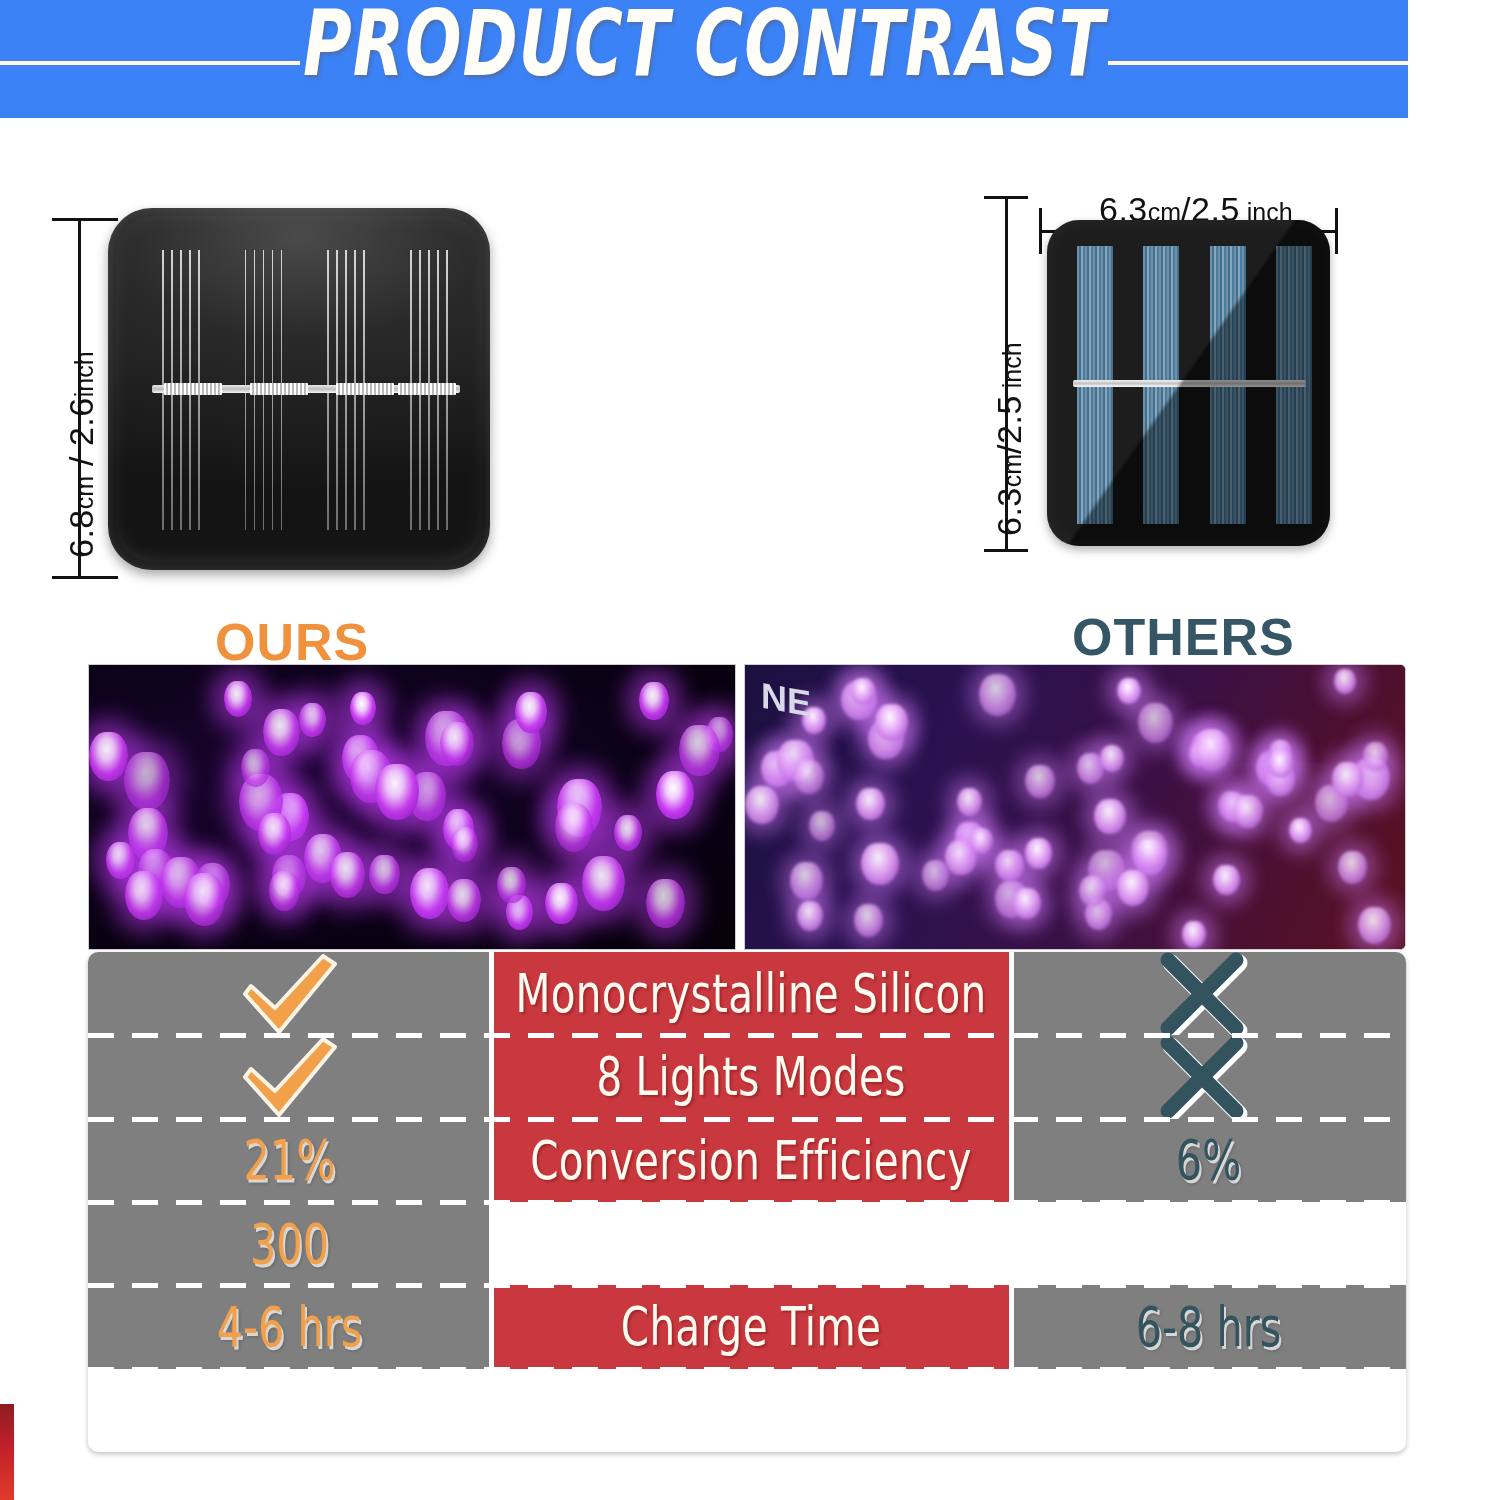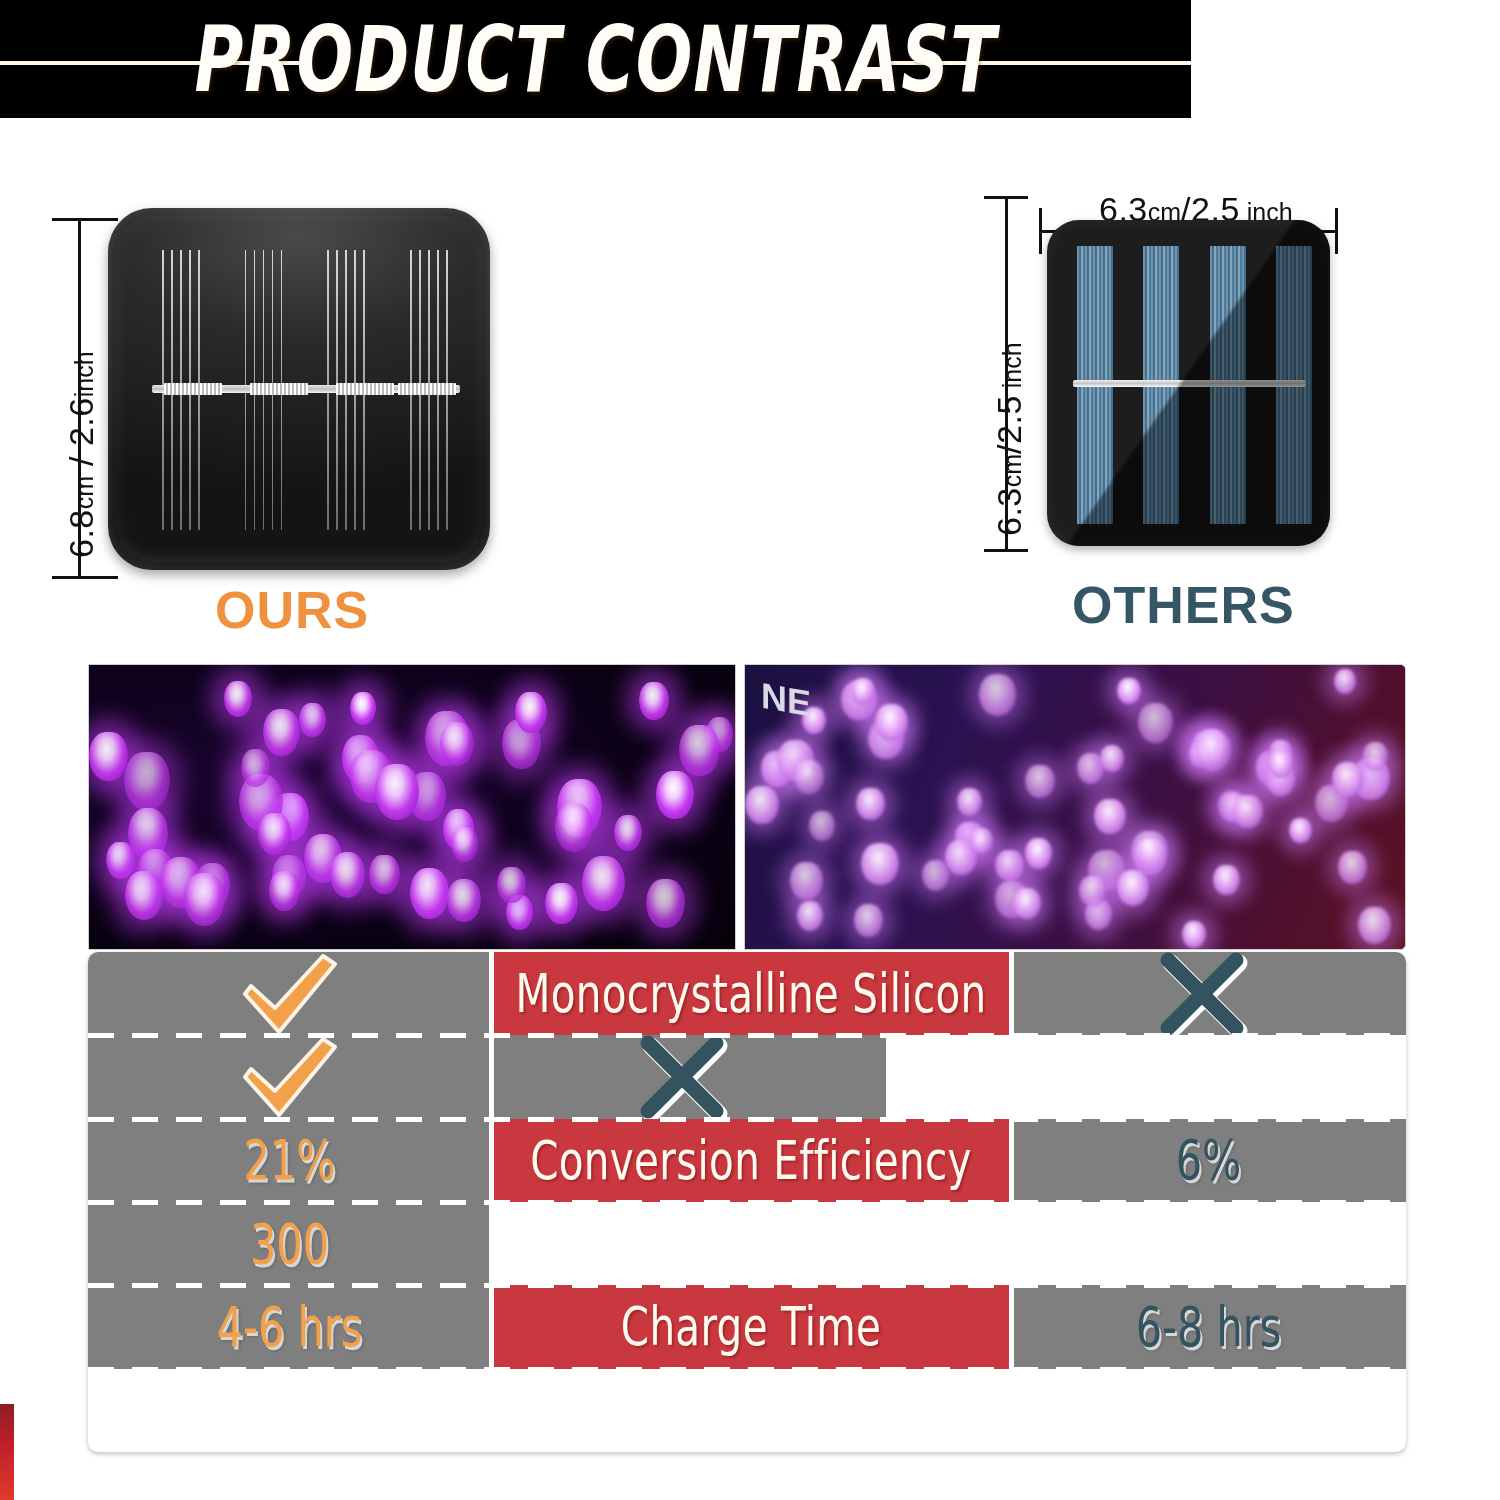--- a/index.html
+++ b/index.html
@@ -6,23 +6,23 @@
   html, body {
     width: 1500px; height: 1500px;
     background: #ffffff;
     font-family: "Liberation Sans", sans-serif;
     overflow: hidden;
   }
   #page { position: relative; width: 1500px; height: 1500px; background: #fff; }
 
   
   .header {
-    position: absolute; left: 0; top: 0; width: 1191px; height: 118px;
-    background: #000000;
-    display: flex; align-items: center; justify-content: center;
+    position: absolute; left: 0; top: 0; width: 1408px; height: 118px;
+    background: #3b82f6;
+    display: flex; align-items: flex-start; justify-content: center;
   }
   .header-line {
     position: absolute; top: 61px; height: 4px; background: #FFF6E3;
   }
   .header-line.left  { left: 0px;  width: 300px; }
   .header-line.right { right: 0px; width: 300px; }
   .header-title {
     position: relative; z-index: 3;
     font-family: "Liberation Sans Narrow","DejaVu Sans Condensed","Liberation Sans", sans-serif;
     font-weight: bold; font-style: italic;
@@ -99,20 +99,21 @@
     background: linear-gradient(to bottom,#f1f1f1,#c2c2c2,#fafafa); border-radius:2px;
   }
   .poly-shade {
     position:absolute; inset:0;
     background: linear-gradient(125deg, rgba(255,255,255,.04) 0 48%, rgba(0,0,0,.42) 49% 100%);
   }
 
   .brand-label {
     position: absolute; font-weight: bold; font-size: 52px; letter-spacing: 1px;
     font-family: "Liberation Sans", sans-serif;
+    margin-top: 32px;
   }
   .brand-ours   { left: 215px;  top: 462px; color: #F0913E; }
   .brand-others { left: 1072px; top: 457px; color: #355664; }
 
   
   .vs-badge {
     position: absolute; left: 620px; top: 140px; width: 275px; height: 275px;
     border-radius: 50%; background: #DC2B2B;
     display: flex; align-items: center; justify-content: center;
     box-shadow: 0 3px 8px rgba(0,0,0,.18);
@@ -414,20 +415,23 @@
         </div>
       </div>
       <div class="trow" style="height: 83.3333px;">
         <div class="cell cell-left">
           <span class="mark">
             <svg width="110" height="88" viewBox="0 0 110 88">
               <path d="M10 44 L16 36 L40 58 L88 6 L100 14 L44 82 Z" fill="#F2A04A" stroke="#fdf4e6" stroke-width="4" stroke-linejoin="round"></path>
             </svg>
           </span>
         </div>
+        <div class="cell cell-mid">
+          <span class="mid-text">8 Lights Modes</span>
+        </div>
         <div class="cell cell-right">
           <span class="mark">
             <svg width="96" height="88" viewBox="0 0 96 88">
               <line x1="14" y1="10" x2="82" y2="78" stroke="#ffffff" stroke-width="17" stroke-linecap="round" transform="translate(3,3)"></line>
               <line x1="82" y1="10" x2="14" y2="78" stroke="#ffffff" stroke-width="17" stroke-linecap="round" transform="translate(3,3)"></line>
               <line x1="14" y1="10" x2="82" y2="78" stroke="#33535F" stroke-width="15" stroke-linecap="round"></line>
               <line x1="82" y1="10" x2="14" y2="78" stroke="#33535F" stroke-width="15" stroke-linecap="round"></line>
             </svg>
           </span>
         </div>

